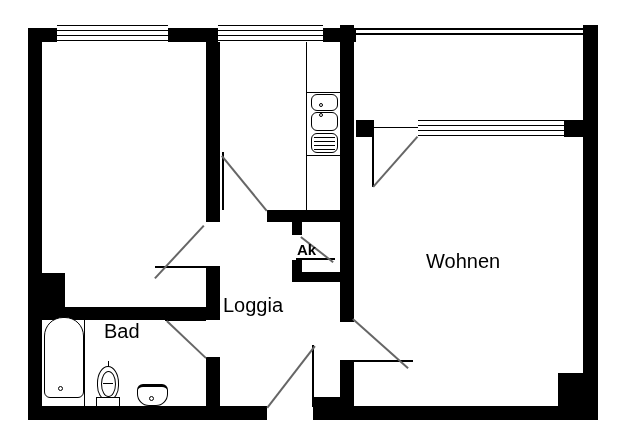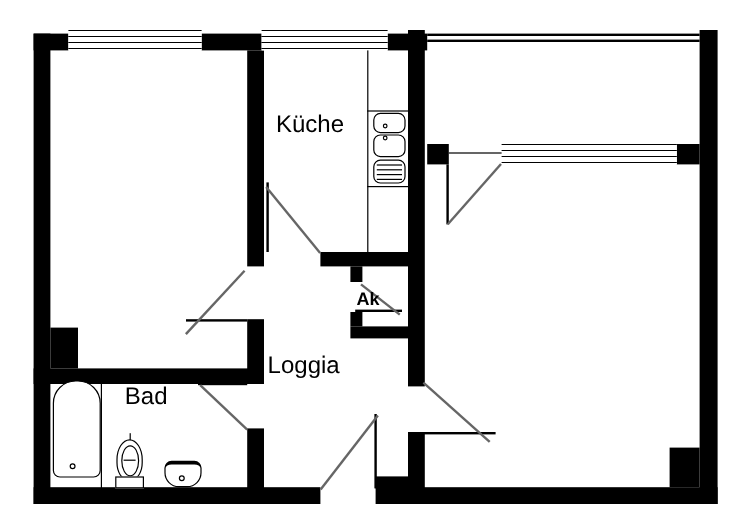--- a/index.html
+++ b/index.html
@@ -85,18 +85,18 @@
   <div class="line" style="left:312px;top:345px;width:1.5px;height:62px;"></div>
 
   <div class="diag" style="left:204px;top:225px;width:72px;transform:rotate(132.8deg);"></div>
   <div class="diag" style="left:167px;top:320px;width:54px;transform:rotate(43.5deg);"></div>
   <div class="diag" style="left:222px;top:155px;width:71px;transform:rotate(50.7deg);"></div>
   <div class="diag" style="left:301px;top:236px;width:41px;transform:rotate(38deg);"></div>
   <div class="diag" style="left:373px;top:186px;width:67px;transform:rotate(-48.6deg);"></div>
   <div class="diag" style="left:353px;top:318px;width:74px;transform:rotate(41.7deg);"></div>
   <div class="diag" style="left:267px;top:407px;width:78px;transform:rotate(-52.3deg);"></div>
 
-  <div class="label" style="left:230px;top:93px;">Küche</div>
+  <div class="label" style="left:426px;top:250px;">Wohnen</div>
   <div class="label" style="left:223px;top:294px;">Loggia</div>
   <div class="label" style="left:104px;top:320px;">Bad</div>
   <div class="label small" style="left:297px;top:241px;font-weight:bold;">Ak</div>
 
 </div>
 
 </body></html>

